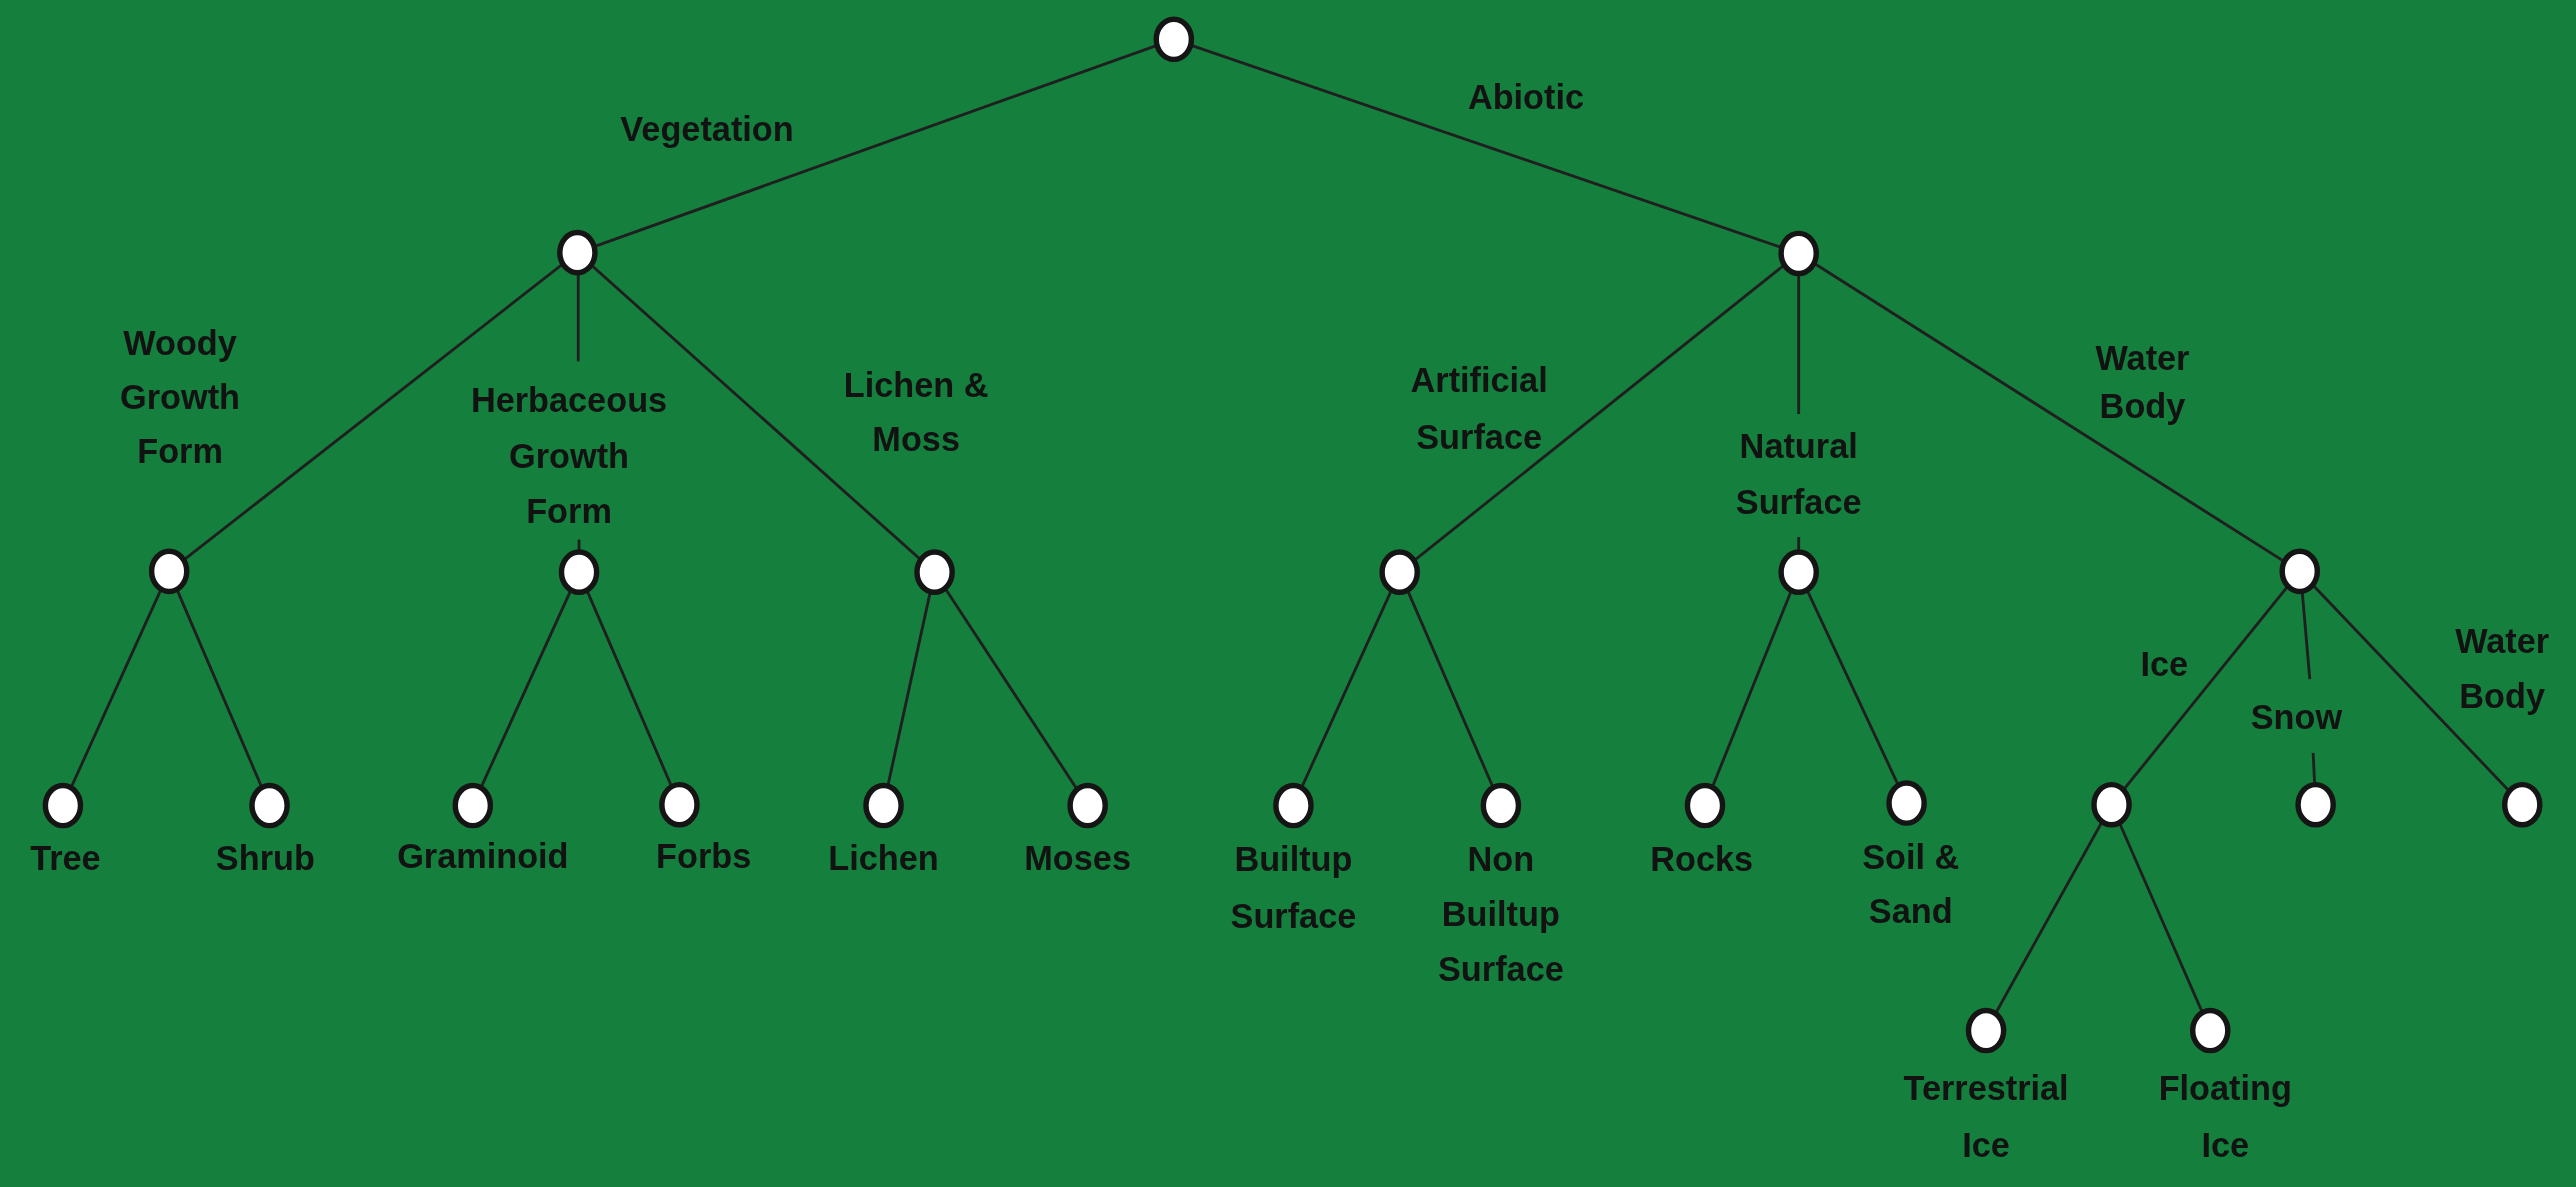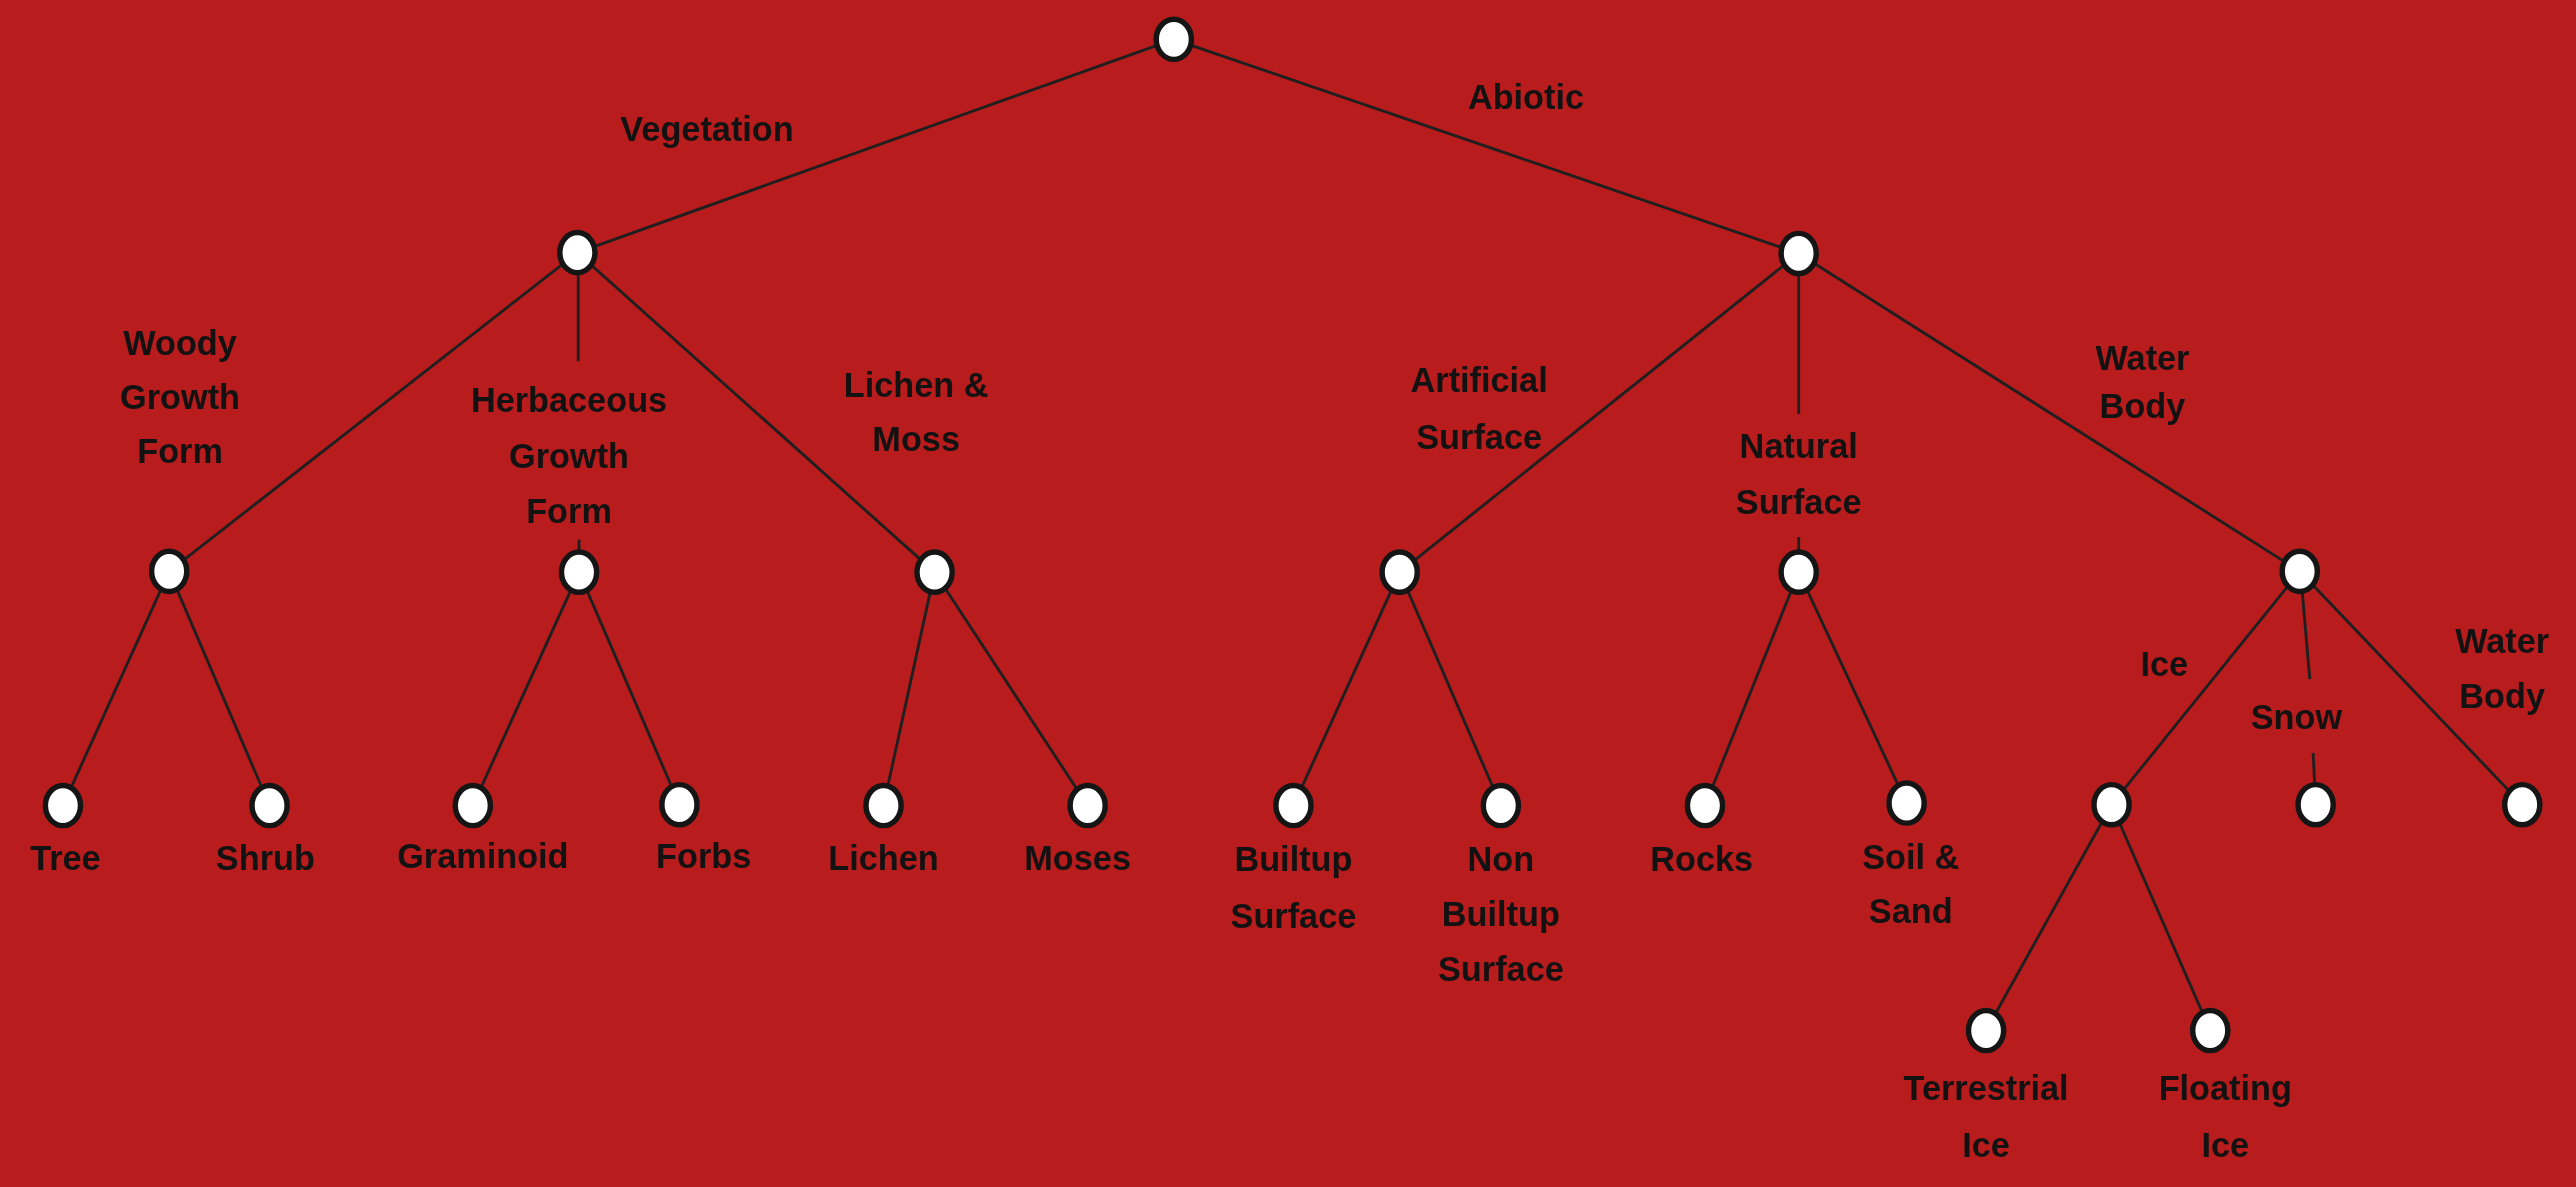--- a/index.html
+++ b/index.html
@@ -3,21 +3,21 @@
 <meta charset="utf-8">
 <style>
   html, body {
     margin: 0;
     padding: 0;
     background: #ffffff;
   }
   #stage {
     width: 2576px;
     height: 1187px;
-    background: #b91c1c;
+    background: #15803d;
     overflow: hidden;
   }
   svg { display: block; }
   .edge {
     stroke: #1f1f1f;
     stroke-width: 3.4;
     fill: none;
   }
   .node {
     fill: #ffffff;

